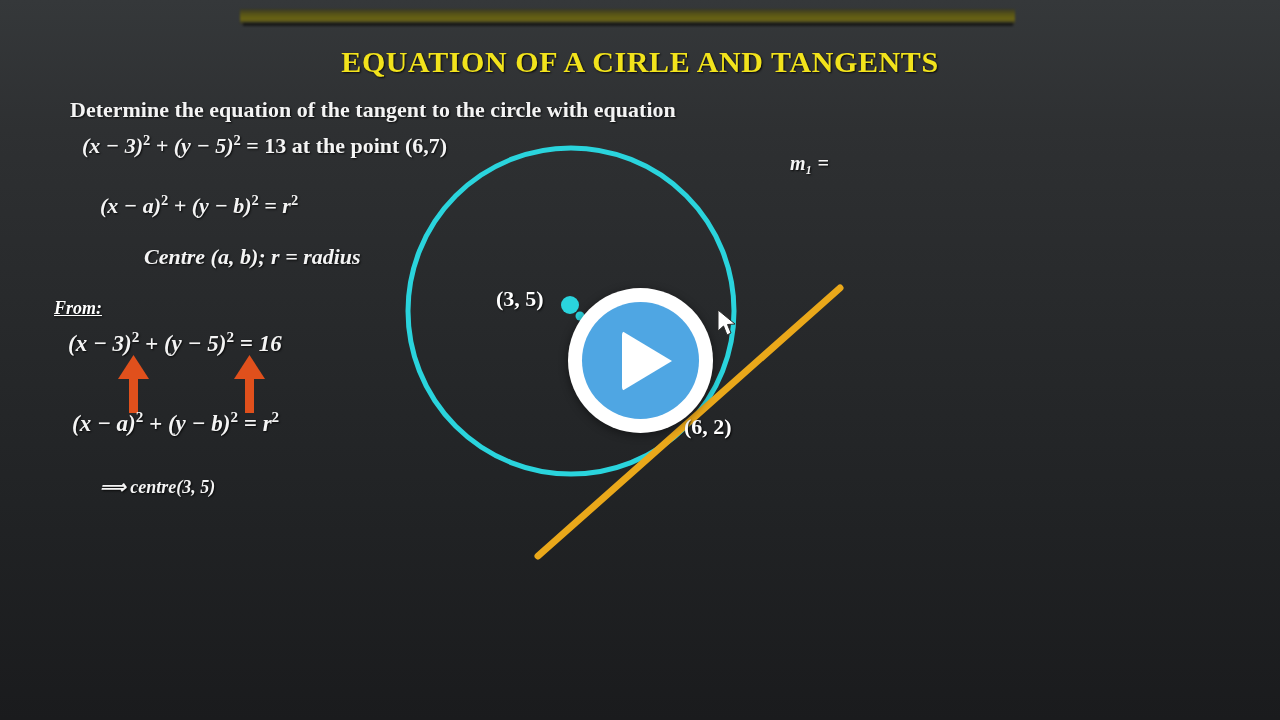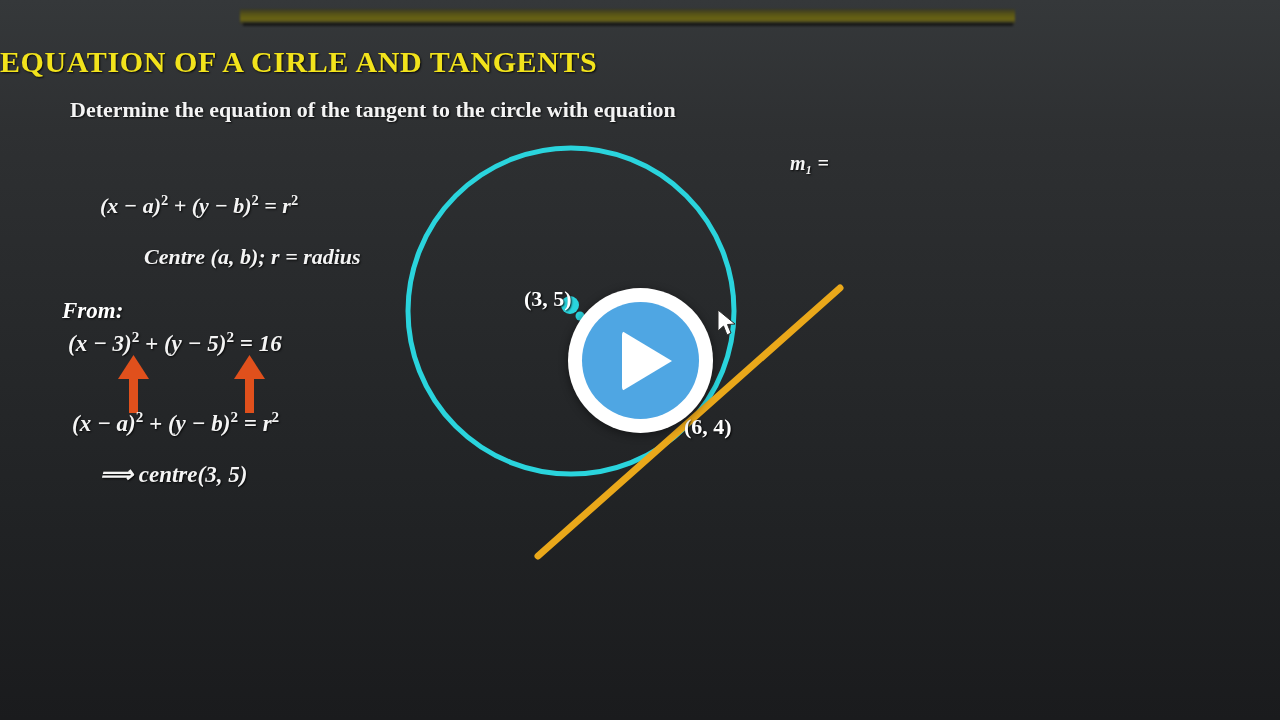--- a/index.html
+++ b/index.html
@@ -39,21 +39,21 @@
     background: rgba(0,0,0,0.55);
     filter: blur(1.2px);
   }
 
   
   .slide-title {
     position: absolute;
     left: 0;
     right: 0;
     top: 45px;
-    text-align: left;
+    text-align: center;
     color: #f2e31c;
     font-size: 30px;
     font-weight: bold;
     letter-spacing: 0.6px;
     font-family: "Liberation Serif", serif;
     text-shadow: 1px 1px 2px rgba(0,0,0,0.85);
   }
 
   
   .prompt {
@@ -95,27 +95,28 @@
     font-size: 22px;
     font-weight: bold;
     font-style: italic;
     text-shadow: 1px 1px 2px rgba(0,0,0,0.8);
     margin-left: 44px;
   }
 
   
   .from-label {
     position: absolute;
-    left: 62px;
+    left: 54px;
     top: 298px;
     color: #ffffff;
-    font-size: 23px;
-    font-weight: bold;
-    font-style: italic;
-    text-shadow: 1px 1px 2px rgba(0,0,0,0.8);
+    font-size: 18px;
+    font-weight: bold;
+    font-style: italic;
+    text-shadow: 1px 1px 2px rgba(0,0,0,0.8);
+    text-decoration: underline;
   }
   .from-eq1 {
     position: absolute;
     left: 68px;
     top: 328px;
     color: #f4f4f4;
     font-size: 23px;
     font-weight: bold;
     font-style: italic;
     text-shadow: 1px 1px 2px rgba(0,0,0,0.8);
@@ -126,23 +127,23 @@
     top: 408px;
     color: #f4f4f4;
     font-size: 23px;
     font-weight: bold;
     font-style: italic;
     text-shadow: 1px 1px 2px rgba(0,0,0,0.8);
   }
   .centre-result {
     position: absolute;
     left: 100px;
-    top: 461px;
-    color: #f4f4f4;
-    font-size: 23px;
+    top: 476px;
+    color: #f4f4f4;
+    font-size: 18px;
     font-weight: bold;
     font-style: italic;
     text-shadow: 1px 1px 2px rgba(0,0,0,0.8);
   }
   .arrows-svg {
     position: absolute;
     left: 100px;
     top: 355px;
     width: 200px;
     height: 60px;
@@ -168,21 +169,20 @@
     text-shadow: 1px 1px 2px rgba(0,0,0,0.8);
   }
   .pt-label-centre {
     position: absolute;
     left: 496px;
     top: 286px;
     color: #ffffff;
     font-size: 22px;
     font-weight: bold;
     text-shadow: 1px 1px 2px rgba(0,0,0,0.9);
-    margin-left: 28px;
   }
   .pt-label-tangent {
     position: absolute;
     left: 684px;
     top: 414px;
     color: #ffffff;
     font-size: 22px;
     font-weight: bold;
     text-shadow: 1px 1px 2px rgba(0,0,0,0.9);
   }
@@ -250,20 +250,21 @@
 
 <div id="stage">
 
   <div class="top-bar"></div>
   <div class="top-bar-shadow"></div>
 
   <div class="slide-title">EQUATION OF A CIRLE AND TANGENTS</div>
 
   <div class="prompt">
     <span>Determine the equation of the tangent to the circle with equation</span>
+    <span class="line2"><span class="mi">(x − 3)</span><span class="sup">2</span><span class="mi"> + (y − 5)</span><span class="sup">2</span><span> = 13 at the point (6,7)</span></span>
   </div>
 
   <div class="formula-general"><span>(x − a)</span><span class="sup">2</span><span> + (y − b)</span><span class="sup">2</span><span> = r</span><span class="sup">2</span></div>
 
   <div class="formula-centre">Centre (a, b); r = radius</div>
 
   <div class="from-label">From:</div>
 
   <div class="from-eq1"><span>(x − 3)</span><span class="sup">2</span><span> + (y − 5)</span><span class="sup">2</span><span> = 16</span></div>
 
@@ -283,21 +284,21 @@
   <div class="centre-result">⟹ centre(3, 5)</div>
 
   <svg class="diagram" viewBox="380 130 520 450">
     <circle cx="571" cy="311" r="163" fill="none" stroke="#2ad4dd" stroke-width="5"></circle>
     <line x1="538" y1="556" x2="840" y2="288" stroke="#eaa81a" stroke-width="7" stroke-linecap="round"></line>
     <circle cx="570" cy="305" r="9" fill="#2ad4dd"></circle>
     <circle cx="580" cy="316" r="4.5" fill="#2ad4dd"></circle>
   </svg>
 
   <div class="pt-label-centre">(3, 5)</div>
-  <div class="pt-label-tangent">(6, 4)</div>
+  <div class="pt-label-tangent">(6, 2)</div>
   <div class="m1-label">m₁ =</div>
 
   <div class="play-button">
     <div class="play-inner">
       <div class="play-triangle"></div>
     </div>
   </div>
 
   <svg class="cursor" viewBox="0 0 22 30">
     <polygon points="1,1 1,22 6.5,17 10,26 14,24 10.5,15.5 18,15" fill="#ffffff" stroke="#2a2a2a" stroke-width="1"></polygon>

